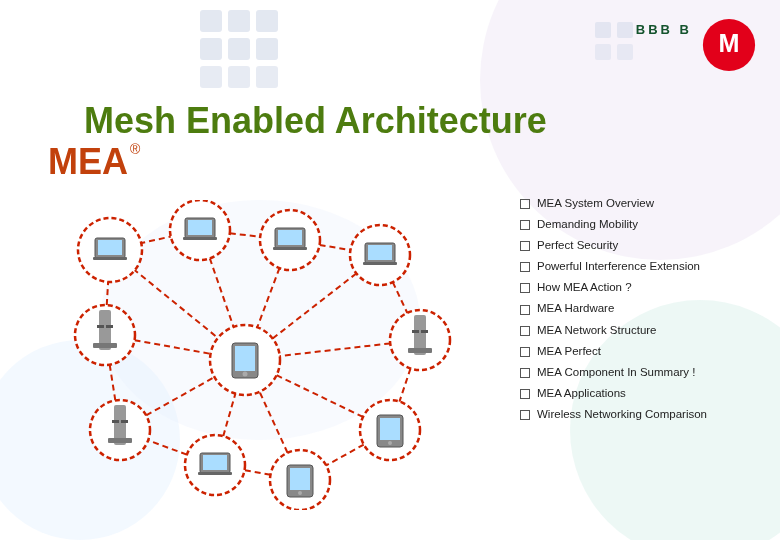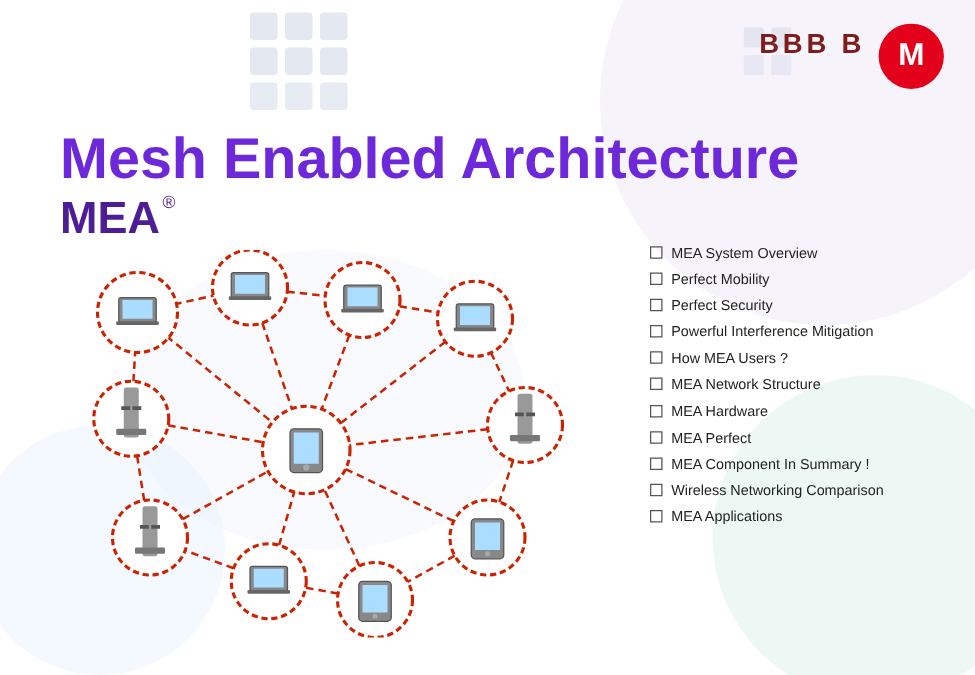--- a/index.html
+++ b/index.html
@@ -30,46 +30,47 @@
       width: 54px;
       height: 54px;
       z-index: 10;
     }
 
     
     .top-dots {
       position: absolute;
       top: 22px;
       right: 88px;
-      font-size: 22px;
+      font-size: 13px;
       font-weight: bold;
-      color: #7f1d1d;
+      color: #14532d;
       letter-spacing: 3px;
       z-index: 10;
     }
 
     
     .title-area {
       position: absolute;
       top: 100px;
       left: 48px;
       z-index: 10;
     }
 
     .title-main {
-      font-size: 46px;
+      font-size: 36px;
       font-weight: bold;
-      color: #6d28d9;
+      color: #4d7c0f;
       line-height: 1.15;
+      margin-left: 36px;
     }
 
     .title-sub {
       font-size: 36px;
       font-weight: bold;
-      color: #4c1d95;
+      color: #c2410c;
       display: flex;
       align-items: flex-start;
     }
 
     .registered {
       font-size: 14px;
       vertical-align: super;
       margin-left: 2px;
       font-weight: normal;
     }
@@ -88,21 +89,21 @@
     .menu-area {
       position: absolute;
       top: 195px;
       right: 30px;
       width: 230px;
       z-index: 10;
     }
 
     .menu-item {
       display: flex;
-      align-items: flex-start;
+      align-items: center;
       margin-bottom: 5px;
       font-size: 11.5px;
       color: #222222;
       line-height: 1.4;
     }
 
     .menu-checkbox {
       width: 10px;
       height: 10px;
       border: 1.5px solid #555;
@@ -255,52 +256,52 @@
 </div>
 
 <div class="menu-area">
   <div id="menu-items-container">
       <div class="menu-item">
         <span class="menu-checkbox"></span>
         <span>MEA System Overview</span>
       </div>
       <div class="menu-item">
         <span class="menu-checkbox"></span>
-        <span>Perfect Mobility</span>
+        <span>Demanding Mobility</span>
       </div>
       <div class="menu-item">
         <span class="menu-checkbox"></span>
         <span>Perfect Security</span>
       </div>
       <div class="menu-item">
         <span class="menu-checkbox"></span>
-        <span>Powerful Interference Mitigation</span>
-      </div>
-      <div class="menu-item">
-        <span class="menu-checkbox"></span>
-        <span>How MEA Users ?</span>
+        <span>Powerful Interference Extension</span>
+      </div>
+      <div class="menu-item">
+        <span class="menu-checkbox"></span>
+        <span>How MEA Action ?</span>
+      </div>
+      <div class="menu-item">
+        <span class="menu-checkbox"></span>
+        <span>MEA Hardware</span>
       </div>
       <div class="menu-item">
         <span class="menu-checkbox"></span>
         <span>MEA Network Structure</span>
       </div>
       <div class="menu-item">
         <span class="menu-checkbox"></span>
-        <span>MEA Hardware</span>
-      </div>
-      <div class="menu-item">
-        <span class="menu-checkbox"></span>
         <span>MEA Perfect</span>
       </div>
       <div class="menu-item">
         <span class="menu-checkbox"></span>
         <span>MEA Component In Summary !</span>
       </div>
       <div class="menu-item">
         <span class="menu-checkbox"></span>
+        <span>MEA Applications</span>
+      </div>
+      <div class="menu-item">
+        <span class="menu-checkbox"></span>
         <span>Wireless Networking Comparison</span>
-      </div>
-      <div class="menu-item">
-        <span class="menu-checkbox"></span>
-        <span>MEA Applications</span>
       </div>
     </div>
 </div>
 
 </body></html>

